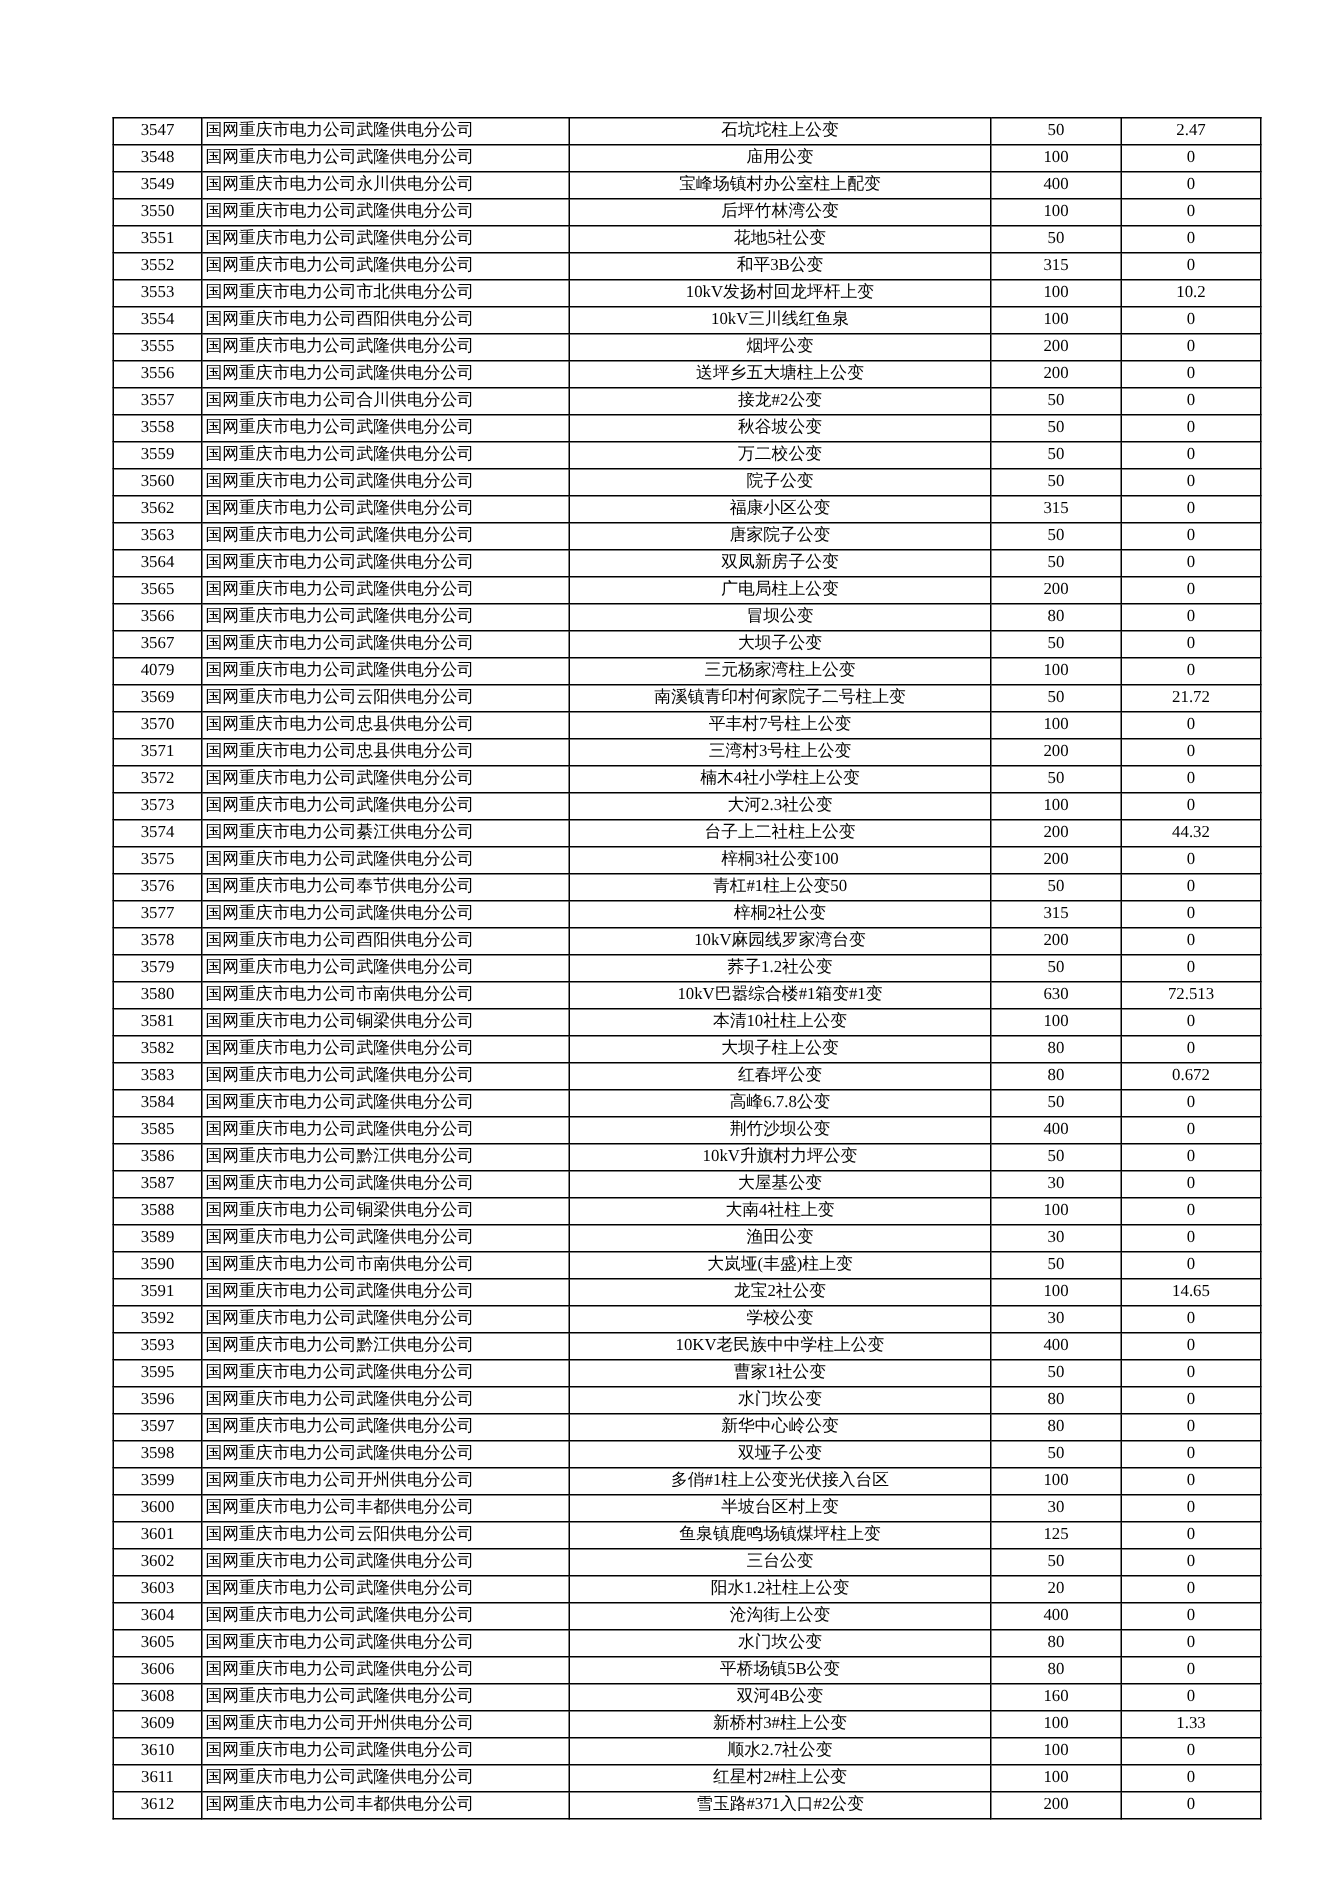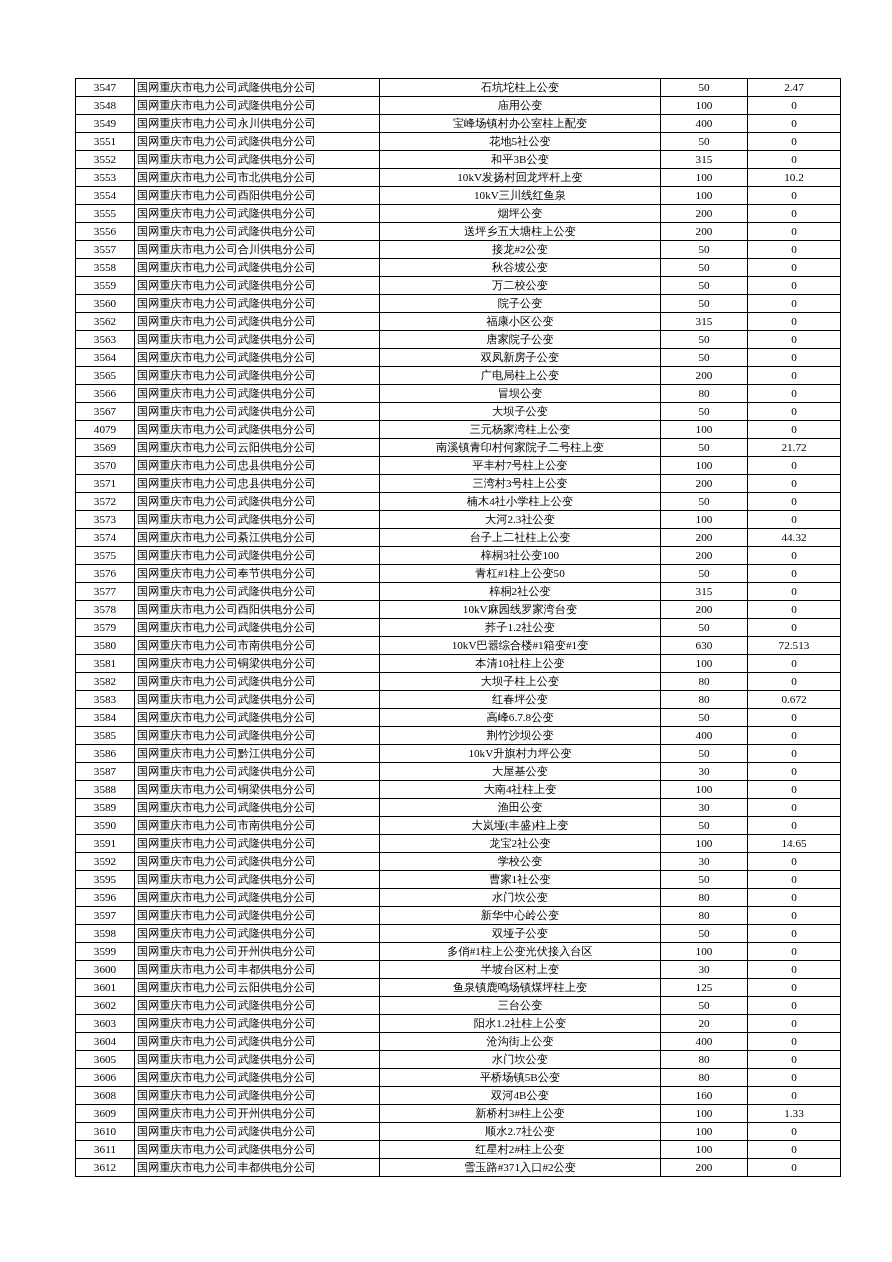--- a/index.html
+++ b/index.html
@@ -87,20 +87,27 @@
             <td class="c-val">0</td>
           </tr>
           <tr>
             <td class="c-idx">3549</td>
             <td class="c-org">国网重庆市电力公司永川供电分公司</td>
             <td class="c-name">宝峰场镇村办公室柱上配变</td>
             <td class="c-cap">400</td>
             <td class="c-val">0</td>
           </tr>
           <tr>
+            <td class="c-idx">3550</td>
+            <td class="c-org">国网重庆市电力公司武隆供电分公司</td>
+            <td class="c-name">后坪竹林湾公变</td>
+            <td class="c-cap">100</td>
+            <td class="c-val">0</td>
+          </tr>
+          <tr>
             <td class="c-idx">3551</td>
             <td class="c-org">国网重庆市电力公司武隆供电分公司</td>
             <td class="c-name">花地5社公变</td>
             <td class="c-cap">50</td>
             <td class="c-val">0</td>
           </tr>
           <tr>
             <td class="c-idx">3552</td>
             <td class="c-org">国网重庆市电力公司武隆供电分公司</td>
             <td class="c-name">和平3B公变</td>
@@ -371,20 +378,27 @@
             <td class="c-org">国网重庆市电力公司武隆供电分公司</td>
             <td class="c-name">龙宝2社公变</td>
             <td class="c-cap">100</td>
             <td class="c-val">14.65</td>
           </tr>
           <tr>
             <td class="c-idx">3592</td>
             <td class="c-org">国网重庆市电力公司武隆供电分公司</td>
             <td class="c-name">学校公变</td>
             <td class="c-cap">30</td>
+            <td class="c-val">0</td>
+          </tr>
+          <tr>
+            <td class="c-idx">3593</td>
+            <td class="c-org">国网重庆市电力公司黔江供电分公司</td>
+            <td class="c-name">10KV老民族中中学柱上公变</td>
+            <td class="c-cap">400</td>
             <td class="c-val">0</td>
           </tr>
           <tr>
             <td class="c-idx">3595</td>
             <td class="c-org">国网重庆市电力公司武隆供电分公司</td>
             <td class="c-name">曹家1社公变</td>
             <td class="c-cap">50</td>
             <td class="c-val">0</td>
           </tr>
           <tr>

